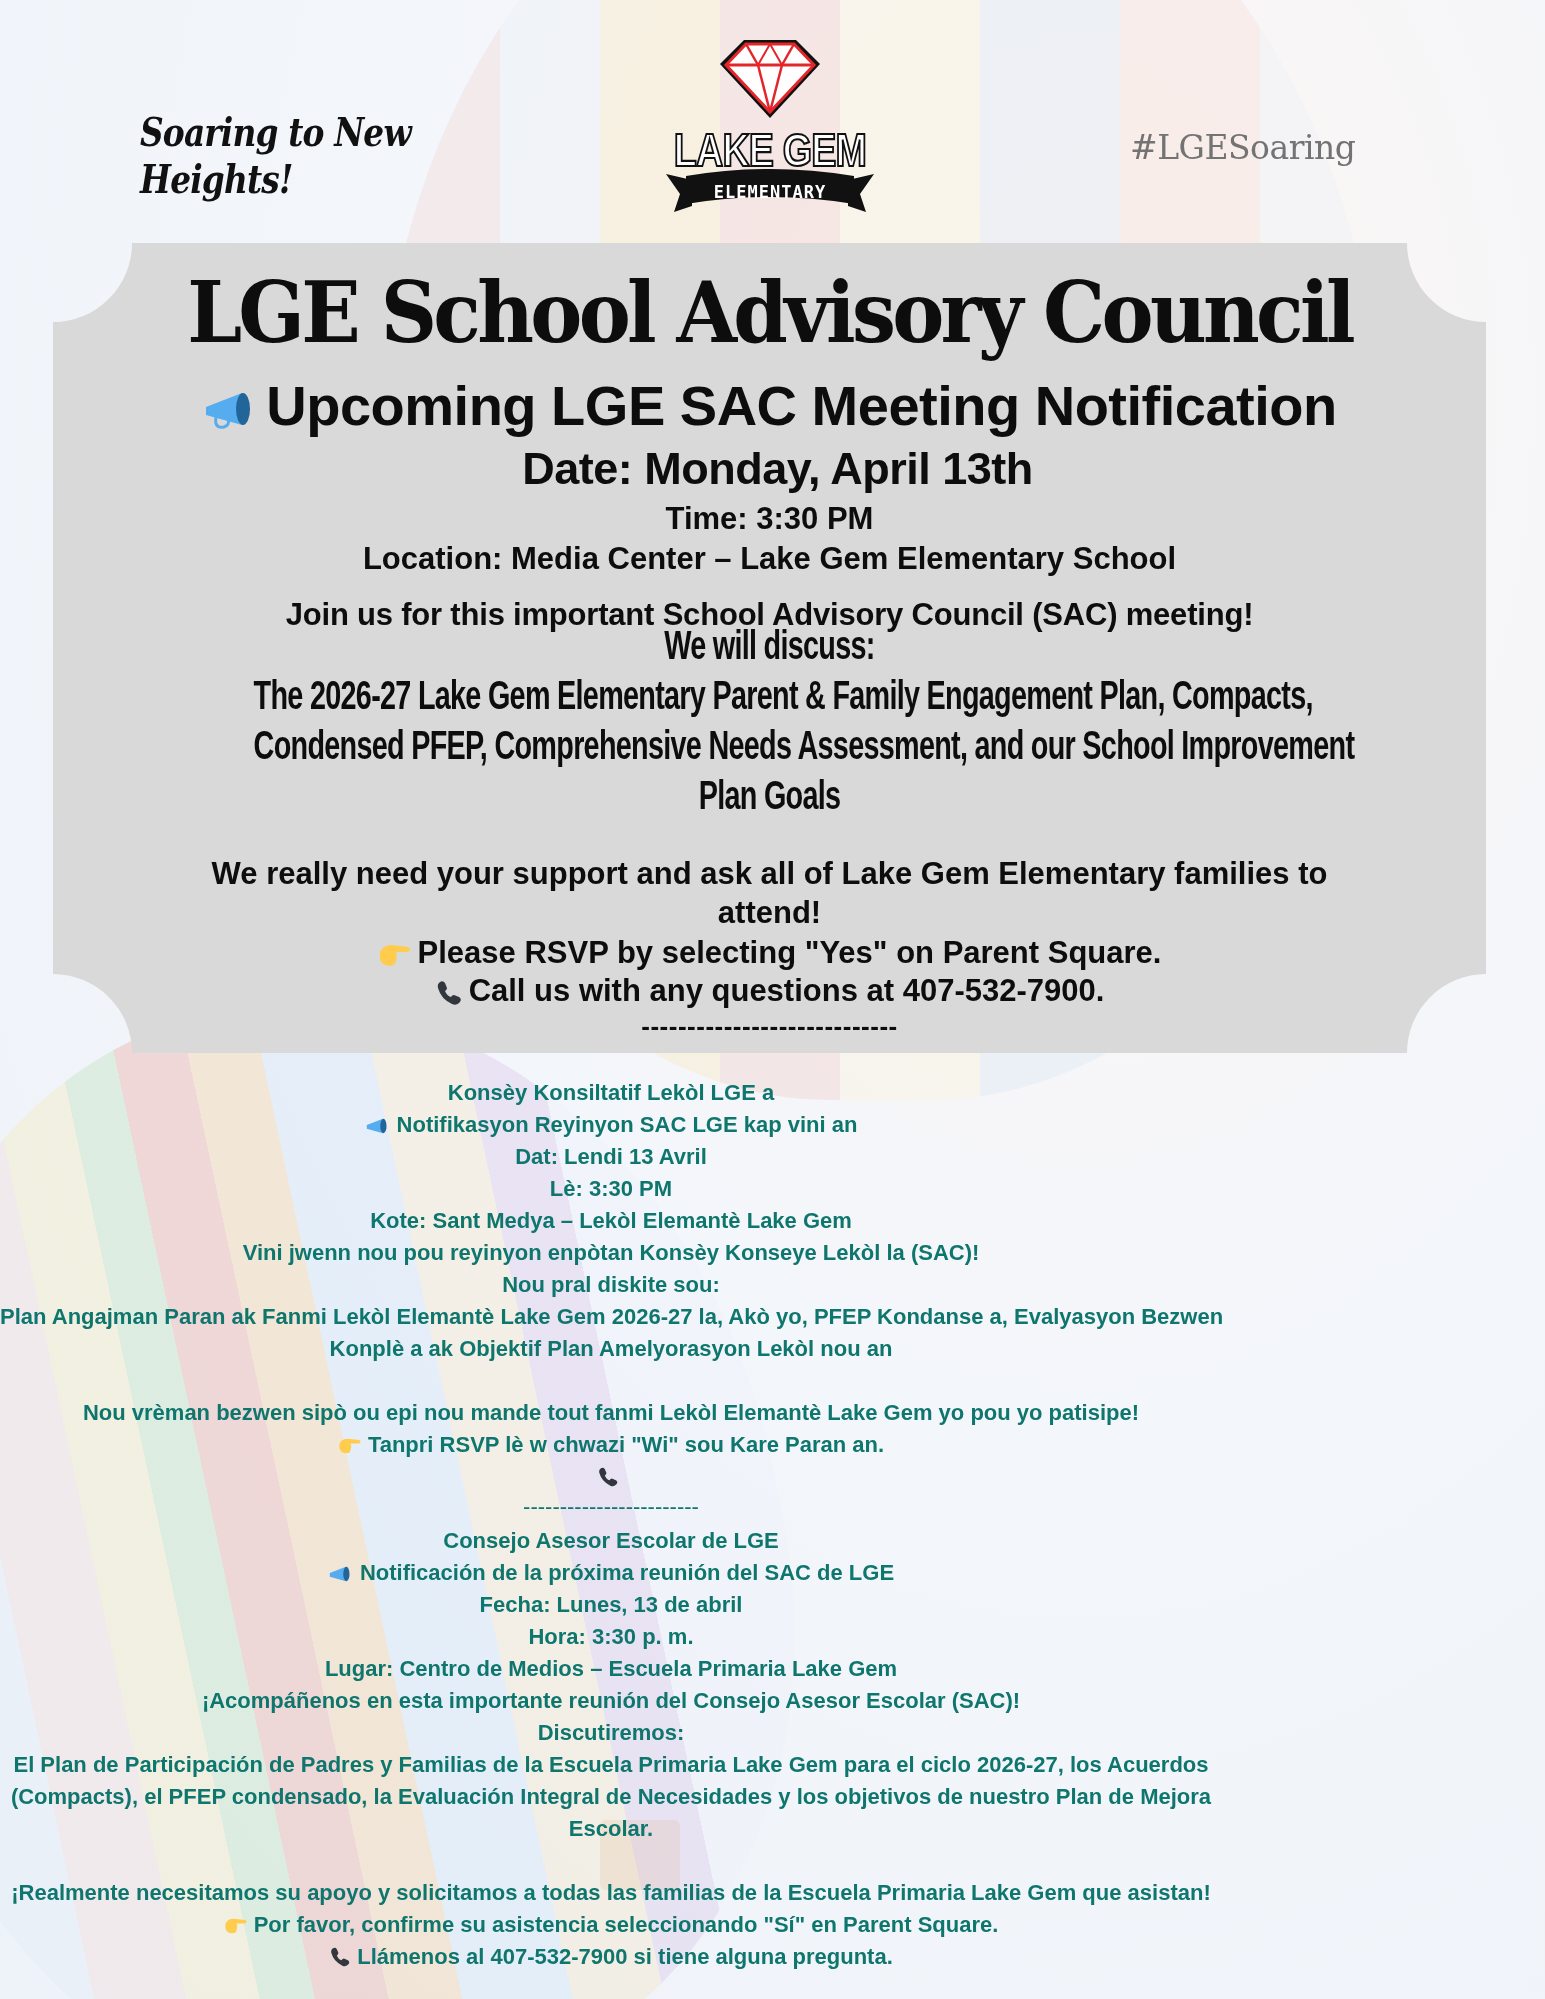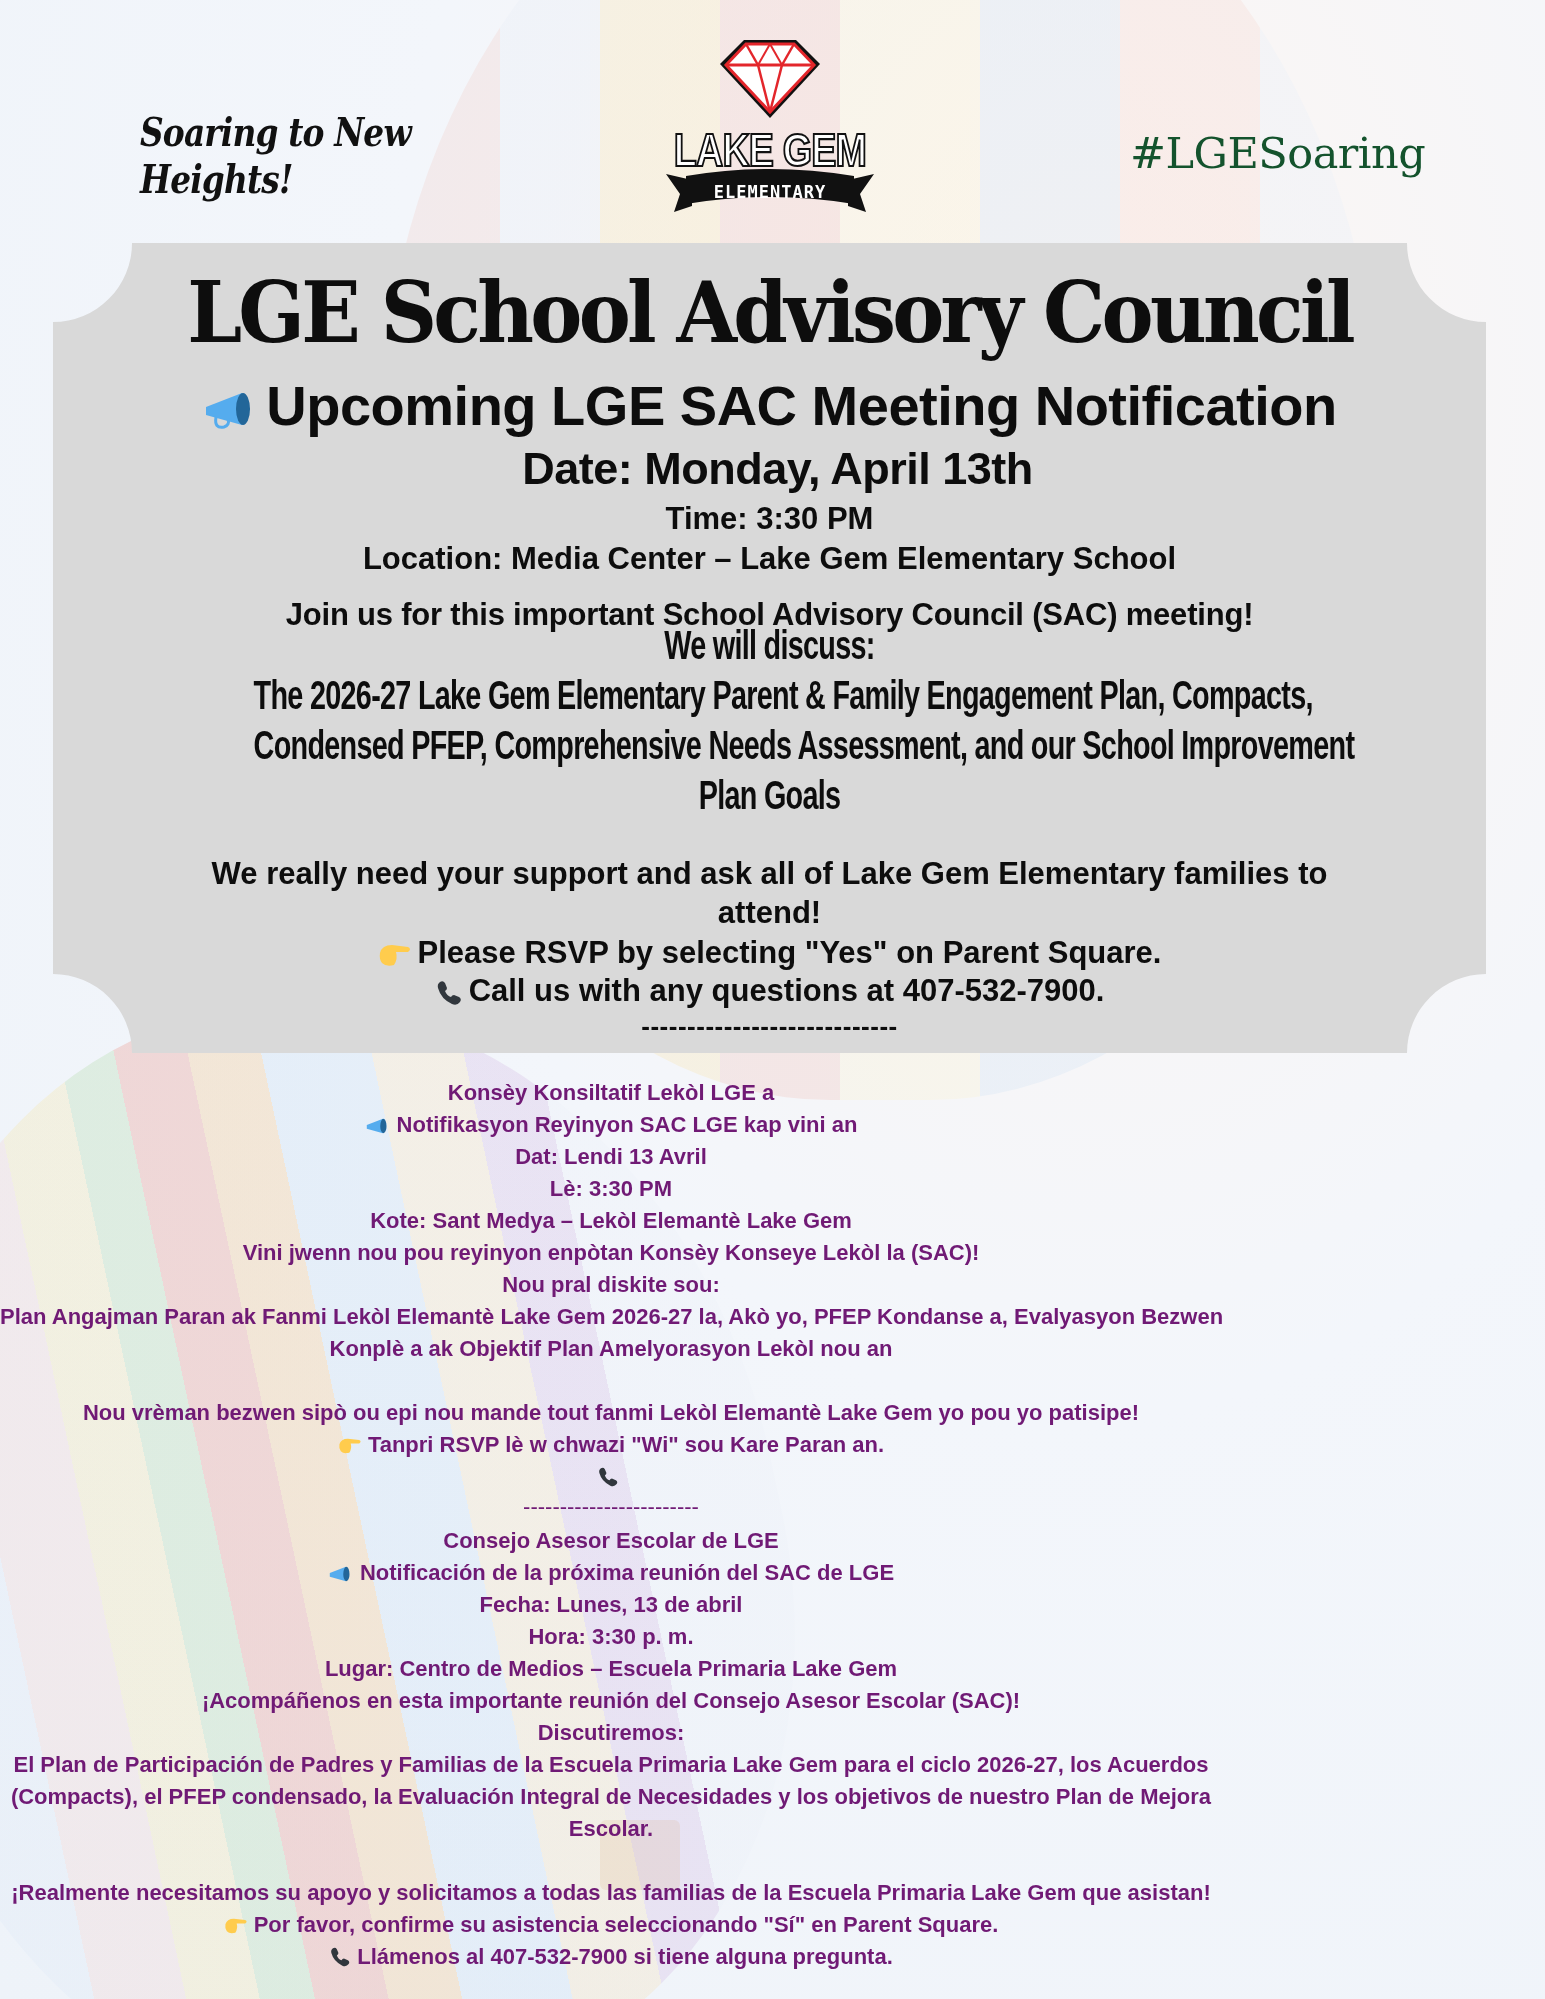--- a/index.html
+++ b/index.html
@@ -20,21 +20,21 @@
     background: linear-gradient(90deg, #f1d4d0 0 12%, #e9eef6 12% 22%, #f8e6b8 22% 34%, #f0c9c3 34% 46%, #f9f2d6 46% 60%, #d6e5f4 60% 74%, #f6dcd6 74% 88%, #eaf0f8 88% 100%); opacity: 0.35; }
   .basket { position: absolute; left: 600px; top: 1820px; width: 80px; height: 70px; background: #d9a36a; opacity: 0.15; border-radius: 6px; }
 
   .content { position: absolute; inset: 0; z-index: 1; }
 
   
   .tagline { position: absolute; left: 140px; top: 108px; width: 420px; text-align: left;
     font-family: "DejaVu Serif", serif; font-style: italic; font-weight: bold; font-size: 40px;
     letter-spacing: -1px; transform: scaleX(0.82); transform-origin: left center; color: #111; }
   .hashtag { position: absolute; left: 1130px; top: 128px; font-family: "DejaVu Serif", serif;
-    font-size: 43px; color: #14532d; letter-spacing: -0.5px; }
+    font-size: 33px; color: #737373; letter-spacing: -0.5px; }
   .logo { position: absolute; left: 652px; top: 34px; width: 236px; height: 185px; }
   .logo svg { display: block; }
 
   
   .panel-wrap { position: absolute; left: 53px; top: 243px; width: 1433px; height: 810px; }
   .panel-wrap svg.panel-bg { position: absolute; inset: 0; }
   .panel-text { position: absolute; left: 0; top: 0; width: 1433px; text-align: center; }
   .line { position: absolute; left: 0; width: 100%; text-align: center; white-space: nowrap; }
   .title { top: 20px; font-family: "DejaVu Serif", serif; font-weight: bold; font-size: 84px;
     letter-spacing: -4px; transform: scaleX(0.93); }
@@ -50,21 +50,21 @@
   .discuss-3 { top: 530px; }
   .support-1 { top: 613px; font-weight: bold; font-size: 31px; }
   .support-2 { top: 652px; font-weight: bold; font-size: 31px; }
   .rsvp { top: 692px; font-weight: bold; font-size: 31px; }
   .call { top: 730px; font-weight: bold; font-size: 31px; }
   .dashes { top: 768px; font-weight: bold; font-size: 26px; letter-spacing: 0.5px; }
 
   
   .tsec { position: absolute; left: 0; width: 1545px; }
   .tline { position: absolute; left: 0; width: 1222px; text-align: center; white-space: nowrap;
-    font-weight: bold; font-size: 22px; color: #701a75; }
+    font-weight: bold; font-size: 22px; color: #0f766e; }
   .tline.thin { font-weight: normal; }
   .emoji { display: inline-block; vertical-align: -4px; margin-right: 6px; }
   .panel-text .emoji { vertical-align: -6px; }
 </style>
 </head>
 <body>
 
 <div class="bg">
   <div class="sky"></div>
   <div class="balloon b2"></div>

